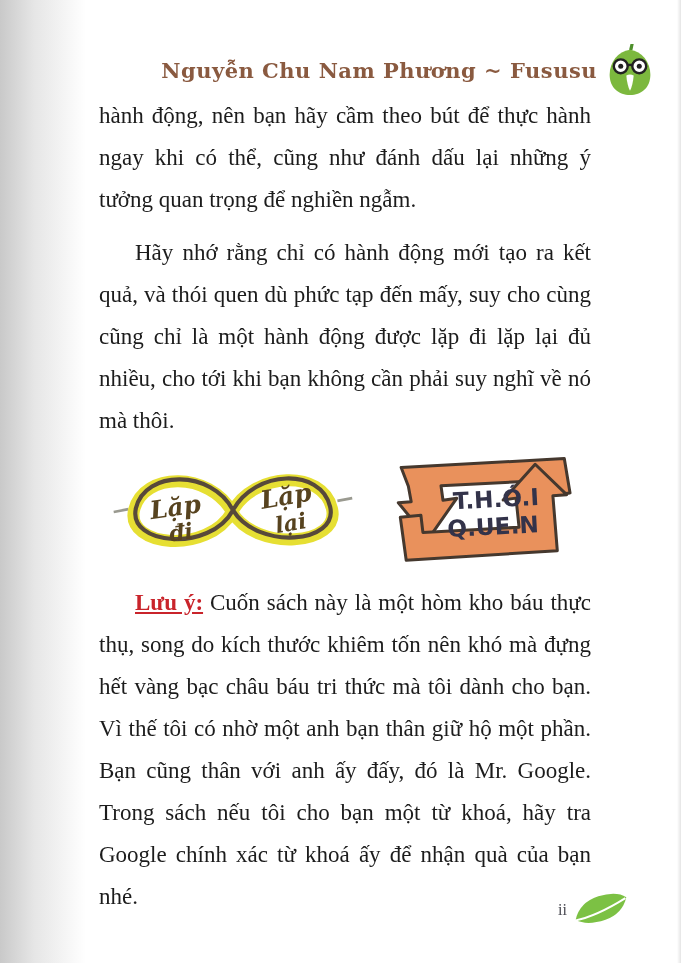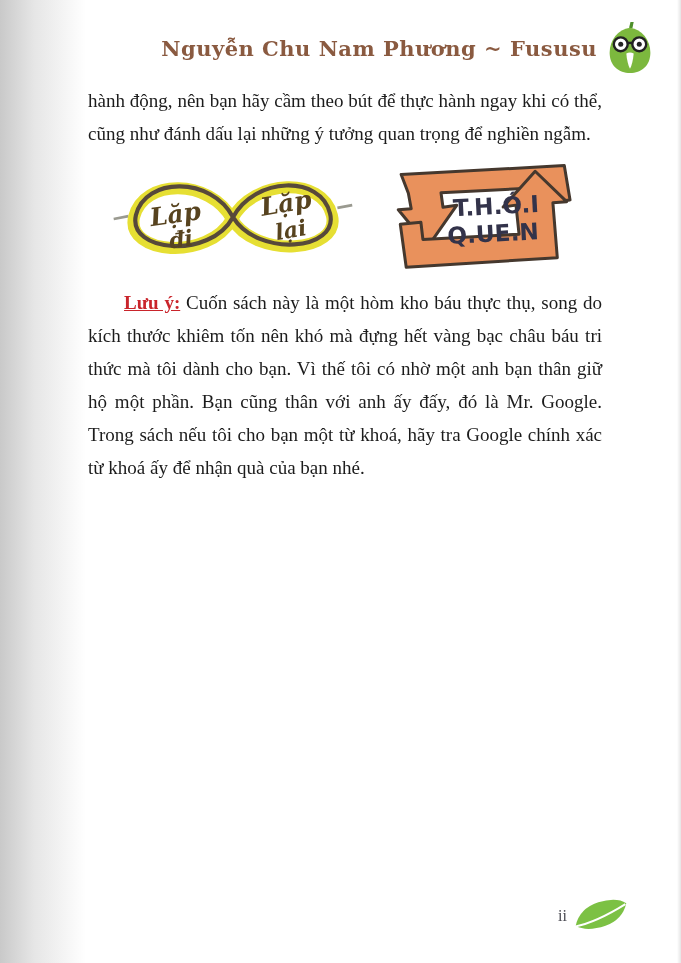--- a/index.html
+++ b/index.html
@@ -10,51 +10,51 @@
   }
   .edge-left {
     position:absolute; left:0; top:0; bottom:0; width:86px; z-index:0;
     background:linear-gradient(to right, #c9c9c9 0%, #e6e6e6 40%, #ffffff 100%);
   }
   .edge-right {
     position:absolute; right:0; top:0; bottom:0; width:4px; z-index:0;
     background:linear-gradient(to left, rgba(0,0,0,0.10), rgba(0,0,0,0));
   }
   .header {
-    position:absolute; top:20px; right:26px; z-index:2;
+    position:absolute; top:42px; right:26px; z-index:2;
     display:flex; align-items:center; gap:8px;
   }
   .author-line {
     color:#8a5a40; font-size:21px; font-weight:700; letter-spacing:0.5px;
     font-family:"DejaVu Serif", serif;
   }
   .content {
     position:absolute; left:88px; top:84px; width:514px; z-index:1;
   }
   .content p {
-    margin:0; font-size:19px; line-height:33px; color:#1c1c1c;
+    margin:11px; font-size:23px; line-height:42px; color:#1c1c1c;
     text-align:justify;
   }
   .content p.indent { text-indent:36px; }
   .note-label { color:#c9242b; font-weight:700;text-decoration:underline; }
   .figure-row {
     display:flex; align-items:center; gap:18px;
     margin:10px 0 8px 22px; height:118px;
   }
   .infinity-svg { width:245px; height:116px; }
   .banner-svg { width:222px; height:116px; transform:rotate(-1deg); }
   .loop-text {
     font-family:"DejaVu Serif", serif; font-weight:700; font-style:italic;
     fill:#57431f;
   }
   .banner-text {
     font-family:"DejaVu Sans", sans-serif; font-weight:700; fill:#33334a;
   }
   .footer {
-    position:absolute; right:52px; bottom:30px; z-index:2;
+    position:absolute; right:52px; bottom:36px; z-index:2;
     display:flex; align-items:flex-end; gap:6px;
   }
   .page-number {
     color:#4a4a52; font-size:16px; font-family:"Liberation Serif", serif;
     padding-bottom:8px;
   }
 </style>
 </head>
 <body>
 
@@ -71,20 +71,21 @@
       <circle cx="37" cy="25" r="7.5" fill="#ffffff" stroke="#222222" stroke-width="2.6"></circle>
       <line x1="24.5" y1="23.5" x2="29.5" y2="23.5" stroke="#222222" stroke-width="2.6"></line>
       <circle cx="17" cy="25" r="2.7" fill="#222222"></circle>
       <circle cx="37" cy="25" r="2.7" fill="#222222"></circle>
       <path d="M23,35 Q27,32.5 31,35 Q30,46 27,51.5 Q24,46 23,35 Z" fill="#ffffff"></path>
     </svg>
   </div>
 
   <div class="content">
     <p>hành động, nên bạn hãy cầm theo bút để thực hành ngay khi có thể, cũng như đánh dấu lại những ý tưởng quan trọng để nghiền ngẫm.</p>
+    <p class="indent">Hãy nhớ rằng chỉ có hành động mới tạo ra kết quả, và thói quen dù phức tạp đến mấy, suy cho cùng cũng chỉ là một hành động được lặp đi lặp lại đủ nhiều, cho tới khi bạn không cần phải suy nghĩ về nó mà thôi.</p>
 
     <div class="figure-row">
       <svg class="infinity-svg" viewBox="0 0 265 120">
         <line x1="4" y1="60" x2="20" y2="57" stroke="#9a9a90" stroke-width="3"></line>
         <line x1="246" y1="48" x2="262" y2="45" stroke="#9a9a90" stroke-width="3"></line>
         <path d="M132,60 C108,16 36,16 26,58 C17,98 106,106 132,60 C156,16 230,14 240,56 C250,96 158,104 132,60" fill="none" stroke="#e6df33" stroke-width="13" stroke-linecap="round"></path>
         <path d="M133,58 C110,14 38,14 28,56 C19,96 108,104 133,58 C157,14 228,12 238,54 C248,94 160,102 133,58" fill="none" stroke="#57493a" stroke-width="4.5" stroke-linecap="round"></path>
         <text class="loop-text" x="72" y="64" font-size="27" text-anchor="middle" transform="rotate(-8 72 64)">Lặp</text>
         <text class="loop-text" x="78" y="90" font-size="24" text-anchor="middle" transform="rotate(-8 78 90)">đi</text>
         <text class="loop-text" x="192" y="52" font-size="27" text-anchor="middle" transform="rotate(-10 192 52)">Lặp</text>

